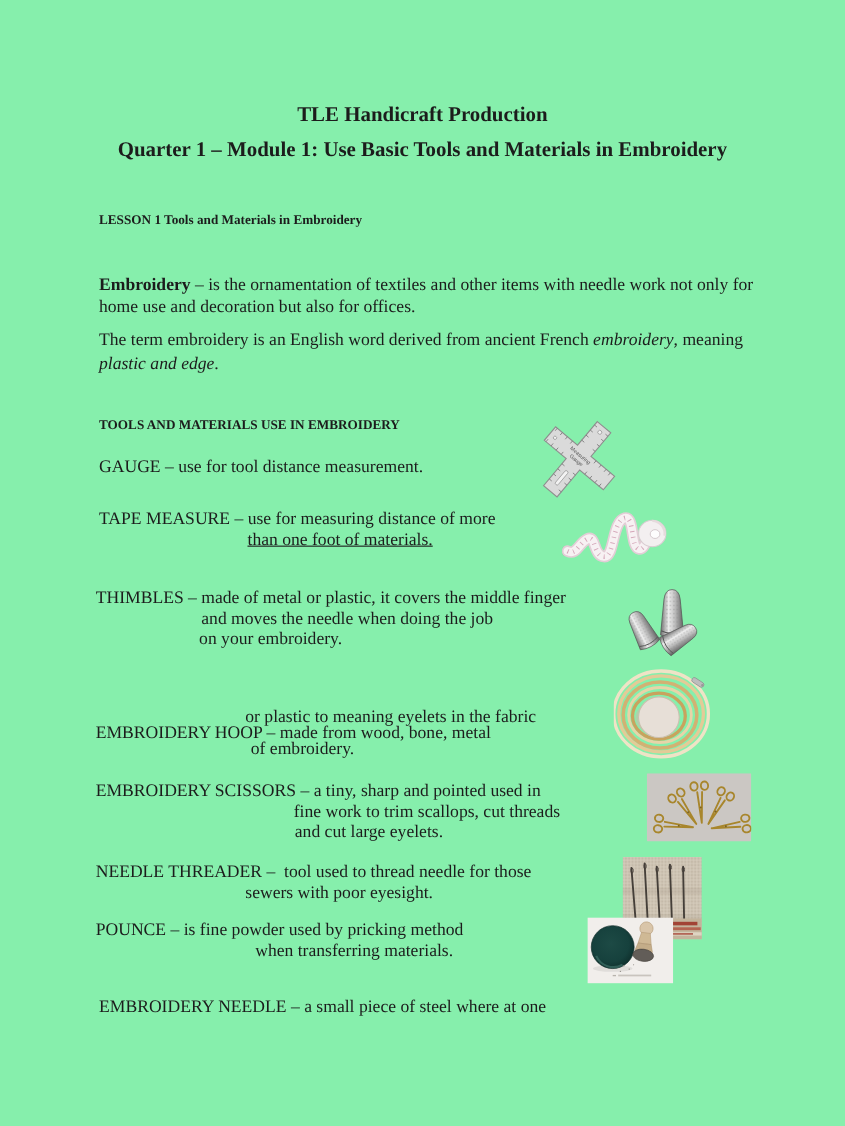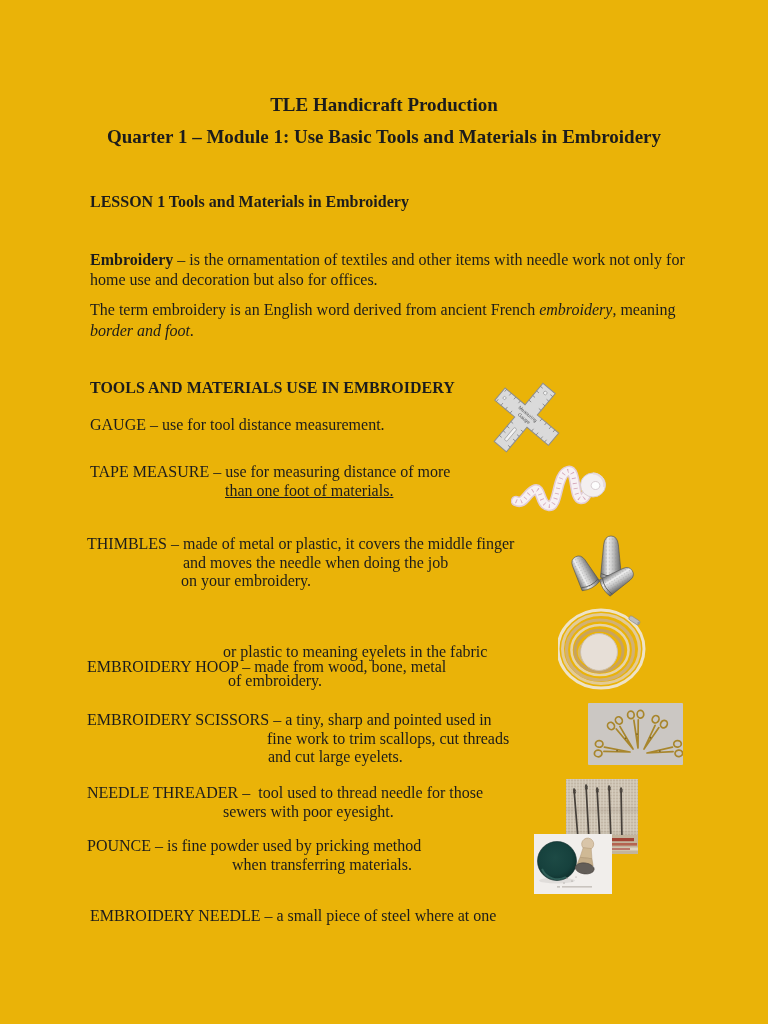--- a/index.html
+++ b/index.html
@@ -1,22 +1,22 @@
 <!DOCTYPE html>
 <html><head>
 <meta charset="utf-8">
 <style>
   html,body{margin:0;padding:0;background:#ffffff;}
   body{width:768px;height:1024px;position:relative;overflow:hidden;
        font-family:"Liberation Serif",serif;color:#1c1c1c;}
-  .page{position:absolute;inset:0;background:#eab308;}
+  .page{position:absolute;inset:0;background:#86efac;}
   .ctr{position:absolute;left:0;width:768px;text-align:center;font-weight:bold;}
   .title{top:94px;font-size:19px;}
   .subtitle{top:126px;font-size:19px;}
-  .hd{position:absolute;font-weight:bold;font-size:16px;white-space:pre;}
+  .hd{position:absolute;font-weight:bold;font-size:12px;white-space:pre;}
   .pline,.tline{position:absolute;font-size:16px;white-space:pre;}
   .pline b{font-weight:bold;}
   .pline em{font-style:italic;}
   .img{position:absolute;}
   svg{display:block;}
   .z2{z-index:2;}
   .z3{z-index:3;}
 </style>
 </head>
 <body>
@@ -24,21 +24,21 @@
 <div class="page">
 
   <div class="ctr title">TLE Handicraft Production</div>
   <div class="ctr subtitle">Quarter 1 – Module 1: Use Basic Tools and Materials in Embroidery</div>
   <div class="hd" style="left:90px;top:193px;">LESSON 1 Tools and Materials in Embroidery</div>
 
   <div class="pline" style="left:90px;top:251px;"><b>Embroidery</b><span> – is the ornamentation of textiles and other items with needle work not only for</span></div>
   <div class="pline" style="left:90px;top:271px;">home use and decoration but also for offices.</div>
 
   <div class="pline" style="left:90px;top:301px;"><span>The term embroidery is an English word derived from ancient French </span><em>embroidery</em><span>, meaning</span></div>
-  <div class="pline" style="left:90px;top:322px;"><em>border and foot</em><span>.</span></div>
+  <div class="pline" style="left:90px;top:322px;"><em>plastic and edge</em><span>.</span></div>
 
   <div class="hd" style="left:90px;top:379px;">TOOLS AND MATERIALS USE IN EMBROIDERY</div>
 
   <div class="tline" style="left:90px;top:416px;">GAUGE – use for tool distance measurement.</div>
 
   <div class="tline" style="left:90px;top:463px;">TAPE MEASURE – use for measuring distance of more</div>
   <div class="tline" style="left:225px;top:482px;text-decoration:underline;">than one foot of materials.</div>
 
   <div class="tline" style="left:87px;top:535px;">THIMBLES – made of metal or plastic, it covers the middle finger</div>
   <div class="tline" style="left:183px;top:554px;">and moves the needle when doing the job</div>

